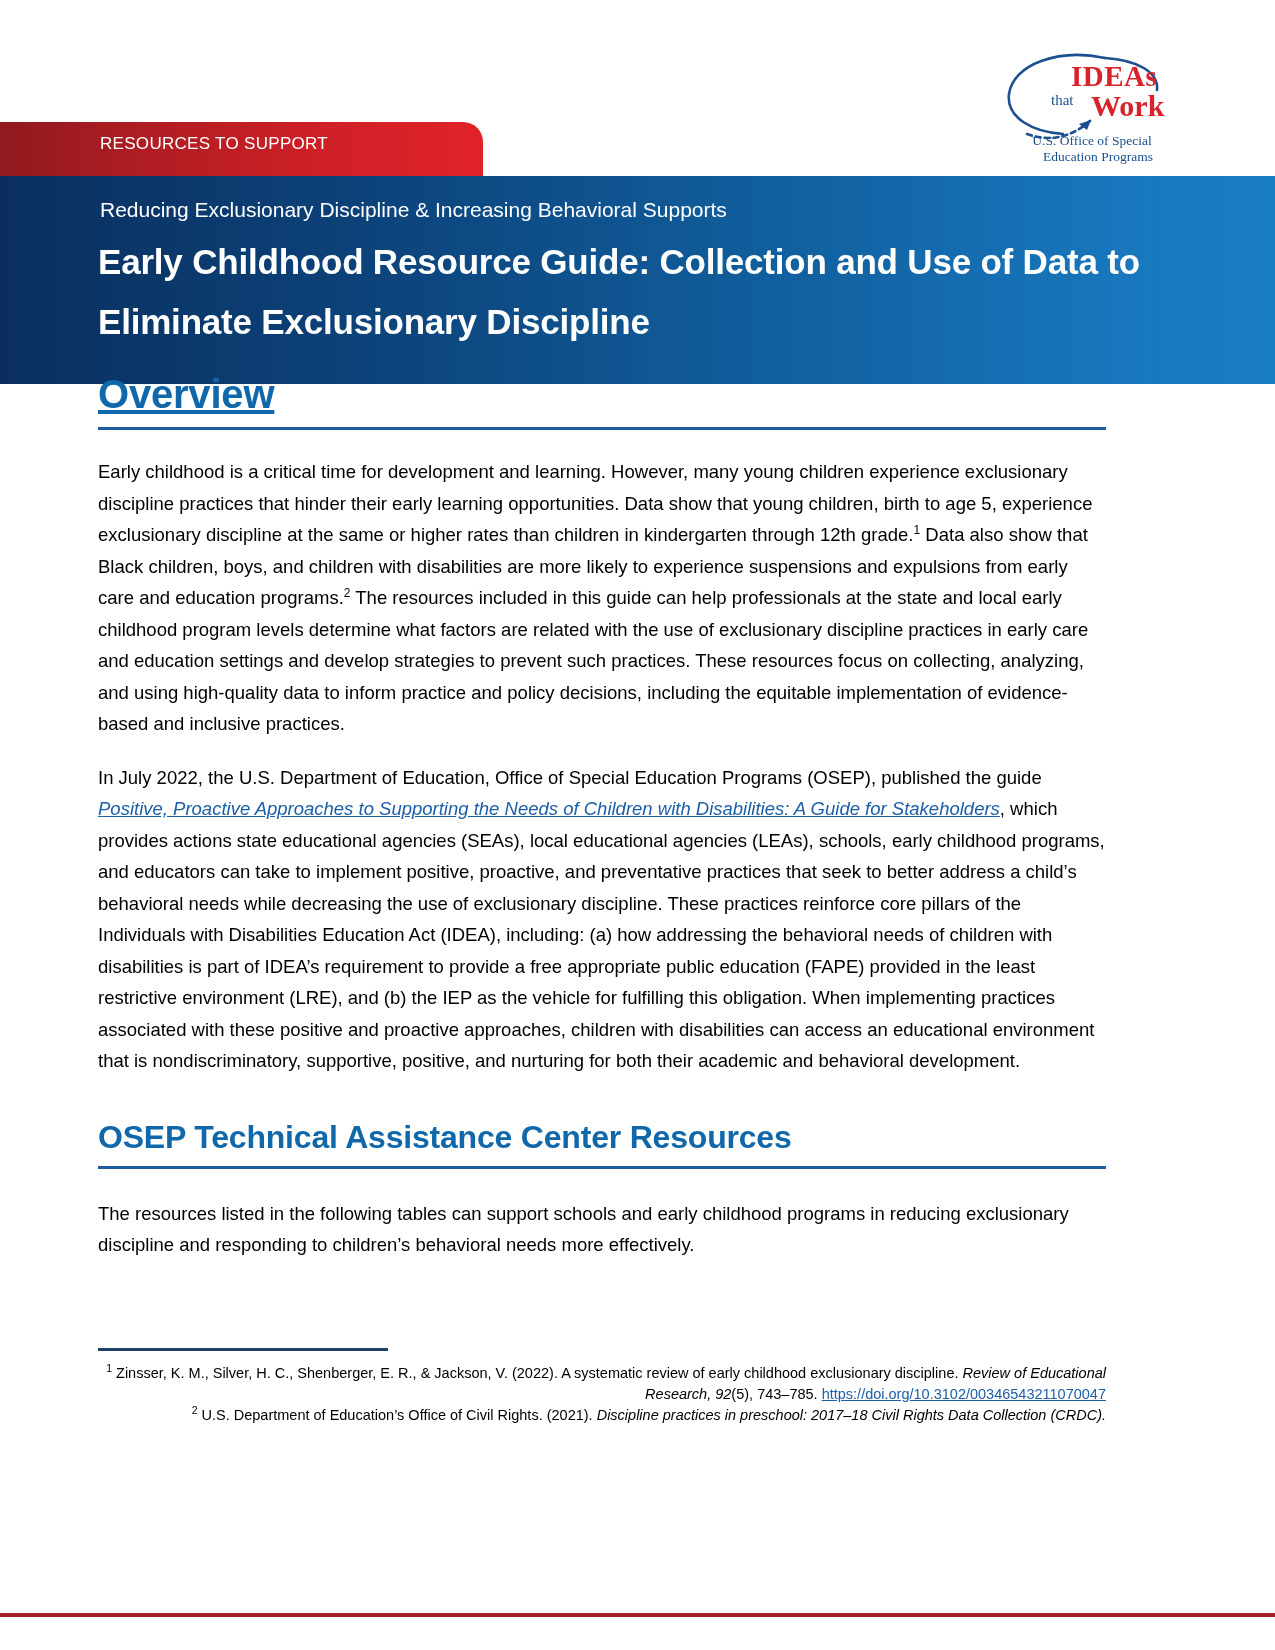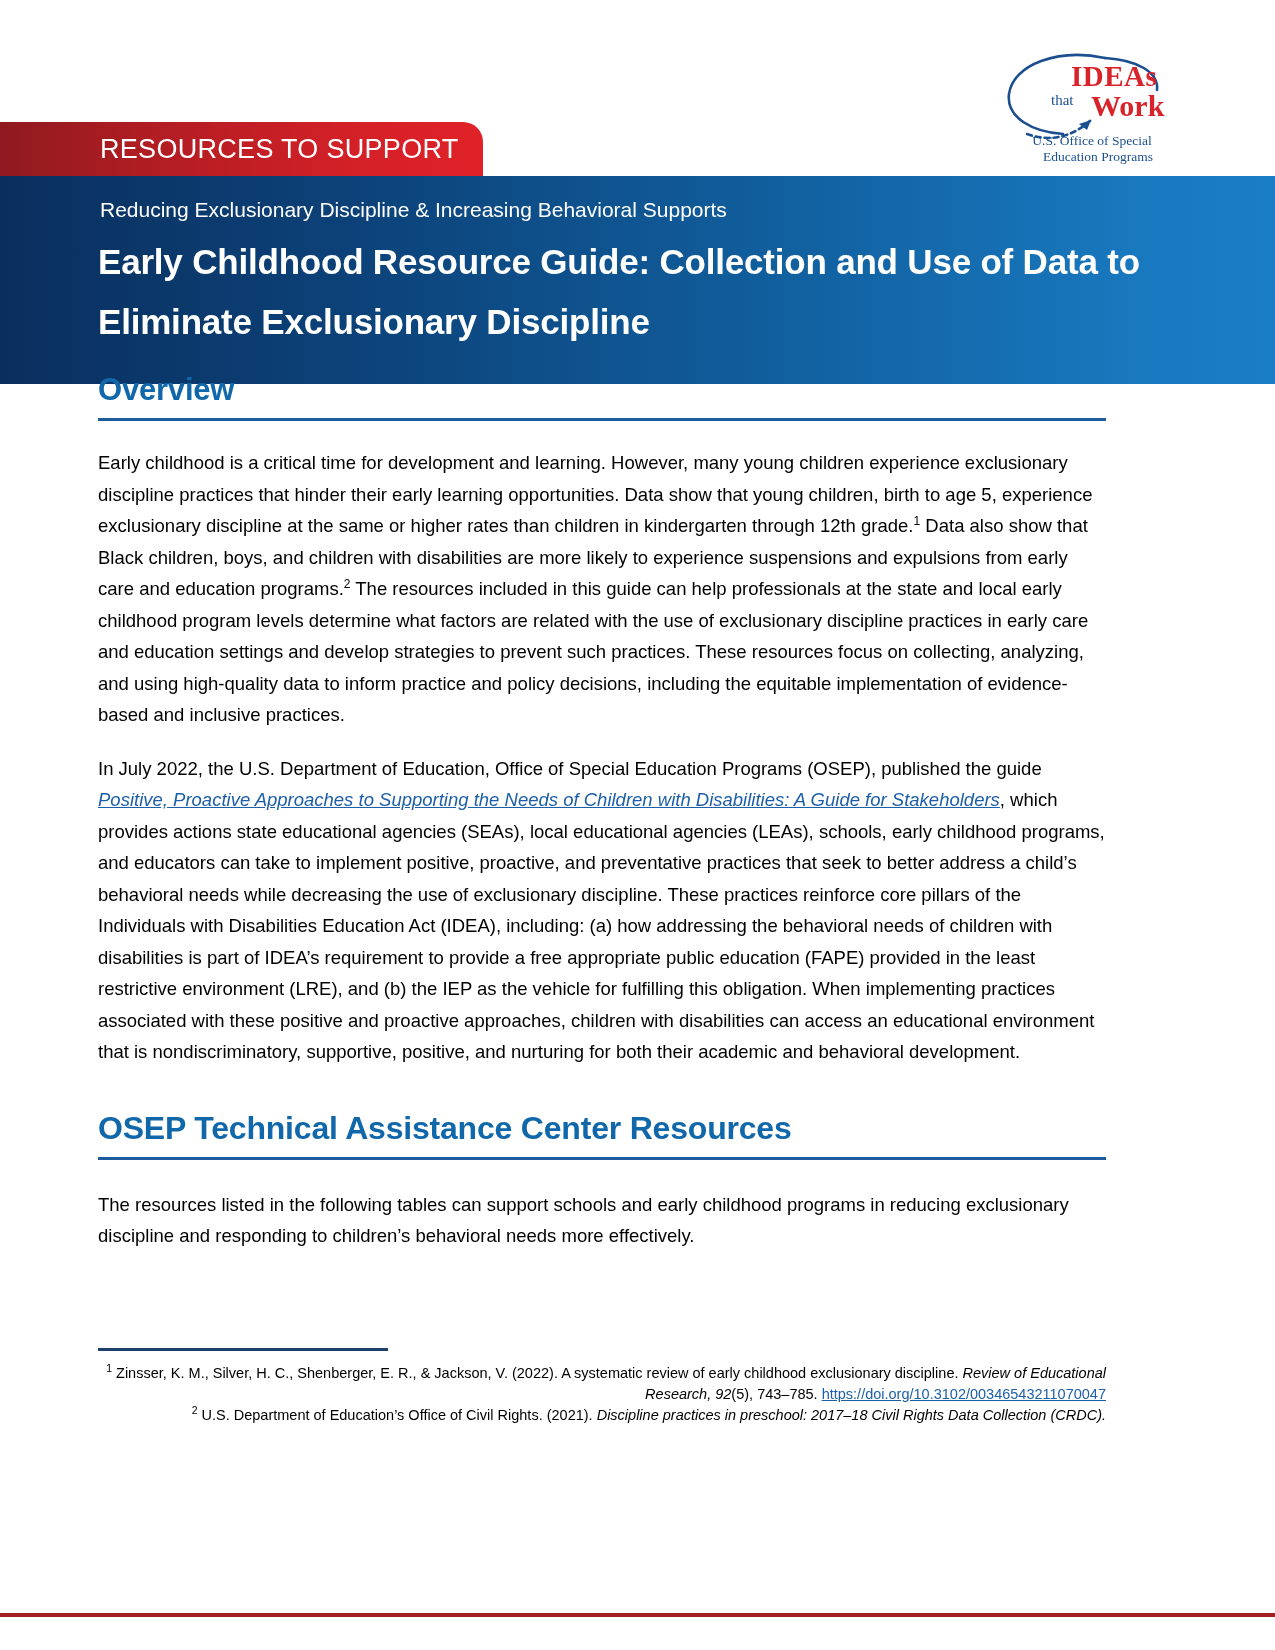--- a/index.html
+++ b/index.html
@@ -34,21 +34,21 @@
     width: 483px;
     height: 54px;
     background: linear-gradient(to right, #8f1a1f 0%, #ad1d22 28%, #d32027 72%, #e02228 100%);
     border-top-right-radius: 20px;
     box-sizing: border-box;
   }
   .eyebrow-text {
     position: absolute;
     left: 100px;
     top: 12px;
-    font-size: 27px;
+    font-size: 17px;
     letter-spacing: .3px;
     color: #ffffff;
     font-weight: 400;
     white-space: nowrap;
   }
 
   
   .title-banner {
     position: absolute;
     left: 0;
@@ -80,24 +80,25 @@
 
   
   .content {
     position: absolute;
     left: 98px;
     top: 372px;
     width: 1008px;
   }
   h2.section-head {
     margin: 0;
-    font-size: 31px;
+    font-size: 40px;
     font-weight: bold;
     color: #1068ab;
     letter-spacing: -0.2px;
+    text-decoration: underline;
   }
   .head-rule {
     height: 3px;
     background: #1b5b9e;
     margin-top: 10px;
     margin-bottom: 26px;
     width: 1008px;
   }
   p.body-text {
     margin: 0 0 22px 0;

